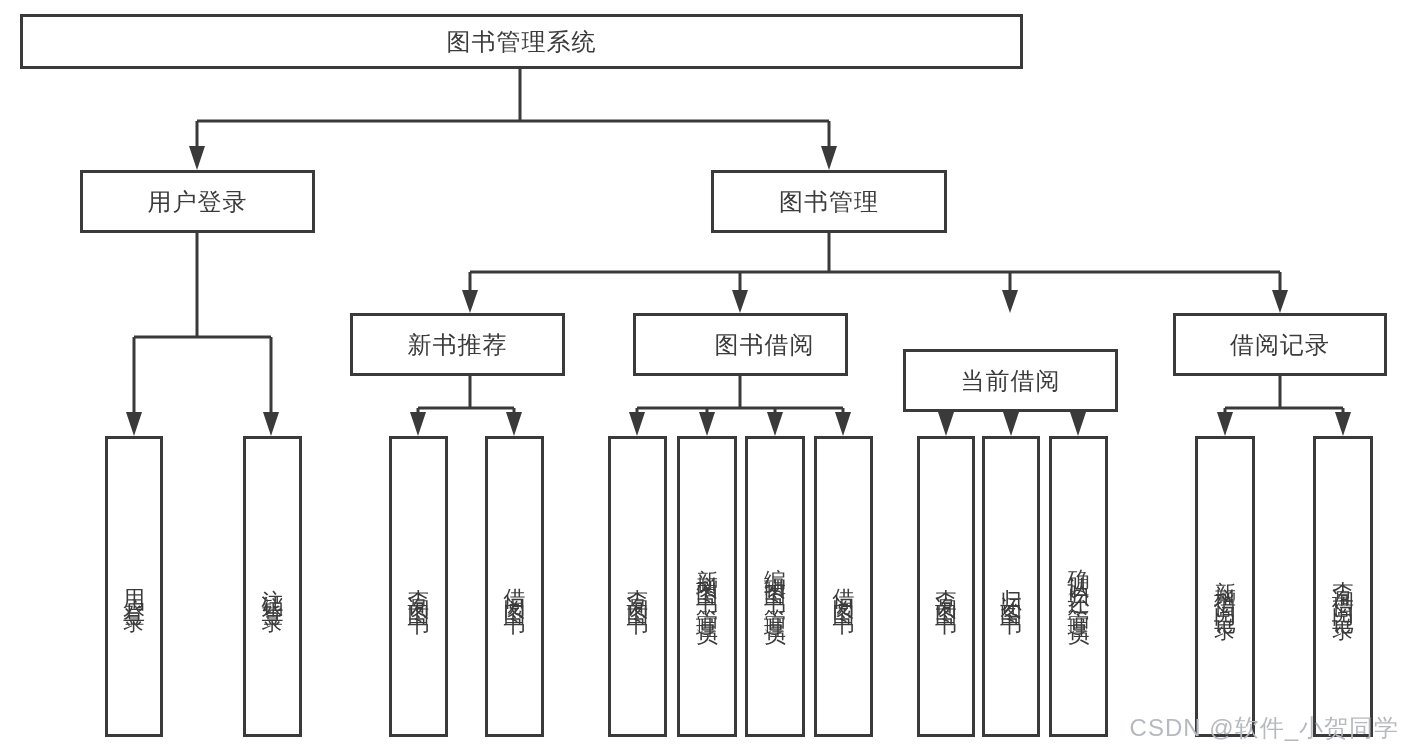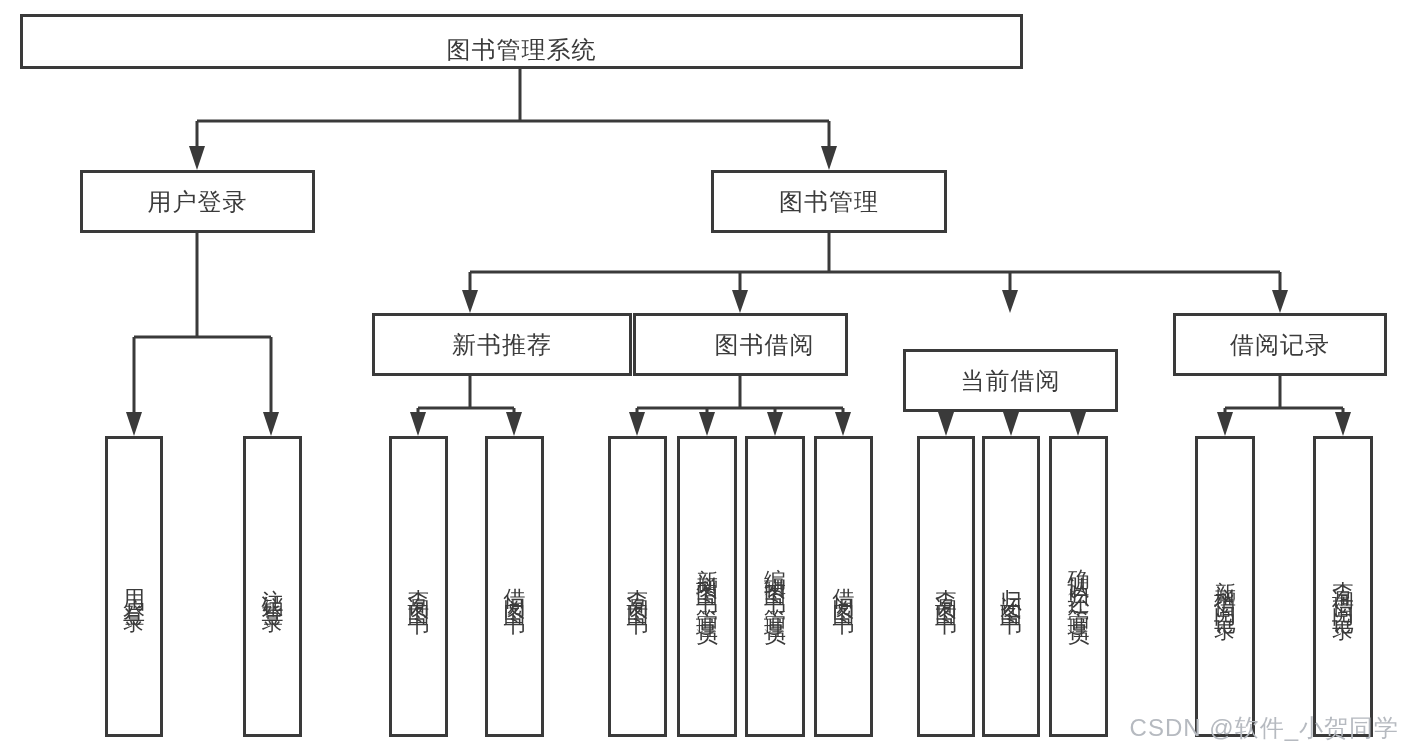--- a/index.html
+++ b/index.html
@@ -109,32 +109,32 @@
       <polygon points="767,412 783,412 775,436"></polygon>
       <polygon points="835,412 851,412 843,436"></polygon>
       <polygon points="938,412 954,412 946,436"></polygon>
       <polygon points="1003,412 1019,412 1011,436"></polygon>
       <polygon points="1070,412 1086,412 1078,436"></polygon>
       <polygon points="1217,412 1233,412 1225,436"></polygon>
       <polygon points="1335,412 1351,412 1343,436"></polygon>
     </g>
   </svg>
 
-  <div class="node" style="left:20px; top:14px; width:1003px; height:55px;align-items:flex-end;">
+  <div class="node" style="left:20px; top:14px; width:1003px; height:55px;">
     <span>图书管理系统</span>
   </div>
 
   <div class="node" style="left:80px; top:170px; width:235px; height:63px;">
     <span>用户登录</span>
   </div>
   <div class="node" style="left:711px; top:170px; width:236px; height:63px;justify-content:center;">
     <span>图书管理</span>
   </div>
 
-  <div class="node" style="left:372px; top:313px; width:260px; height:63px;">
+  <div class="node" style="left:350px; top:313px; width:215px; height:63px;">
     <span>新书推荐</span>
   </div>
   <div class="node" style="left:633px; top:313px; width:215px; height:63px;padding-left:48px;">
     <span>图书借阅</span>
   </div>
   <div class="node" style="left:903px; top:313px; width:215px; height:63px;margin-top:36px;">
     <span>当前借阅</span>
   </div>
   <div class="node" style="left:1173px; top:313px; width:214px; height:63px;">
     <span>借阅记录</span>

